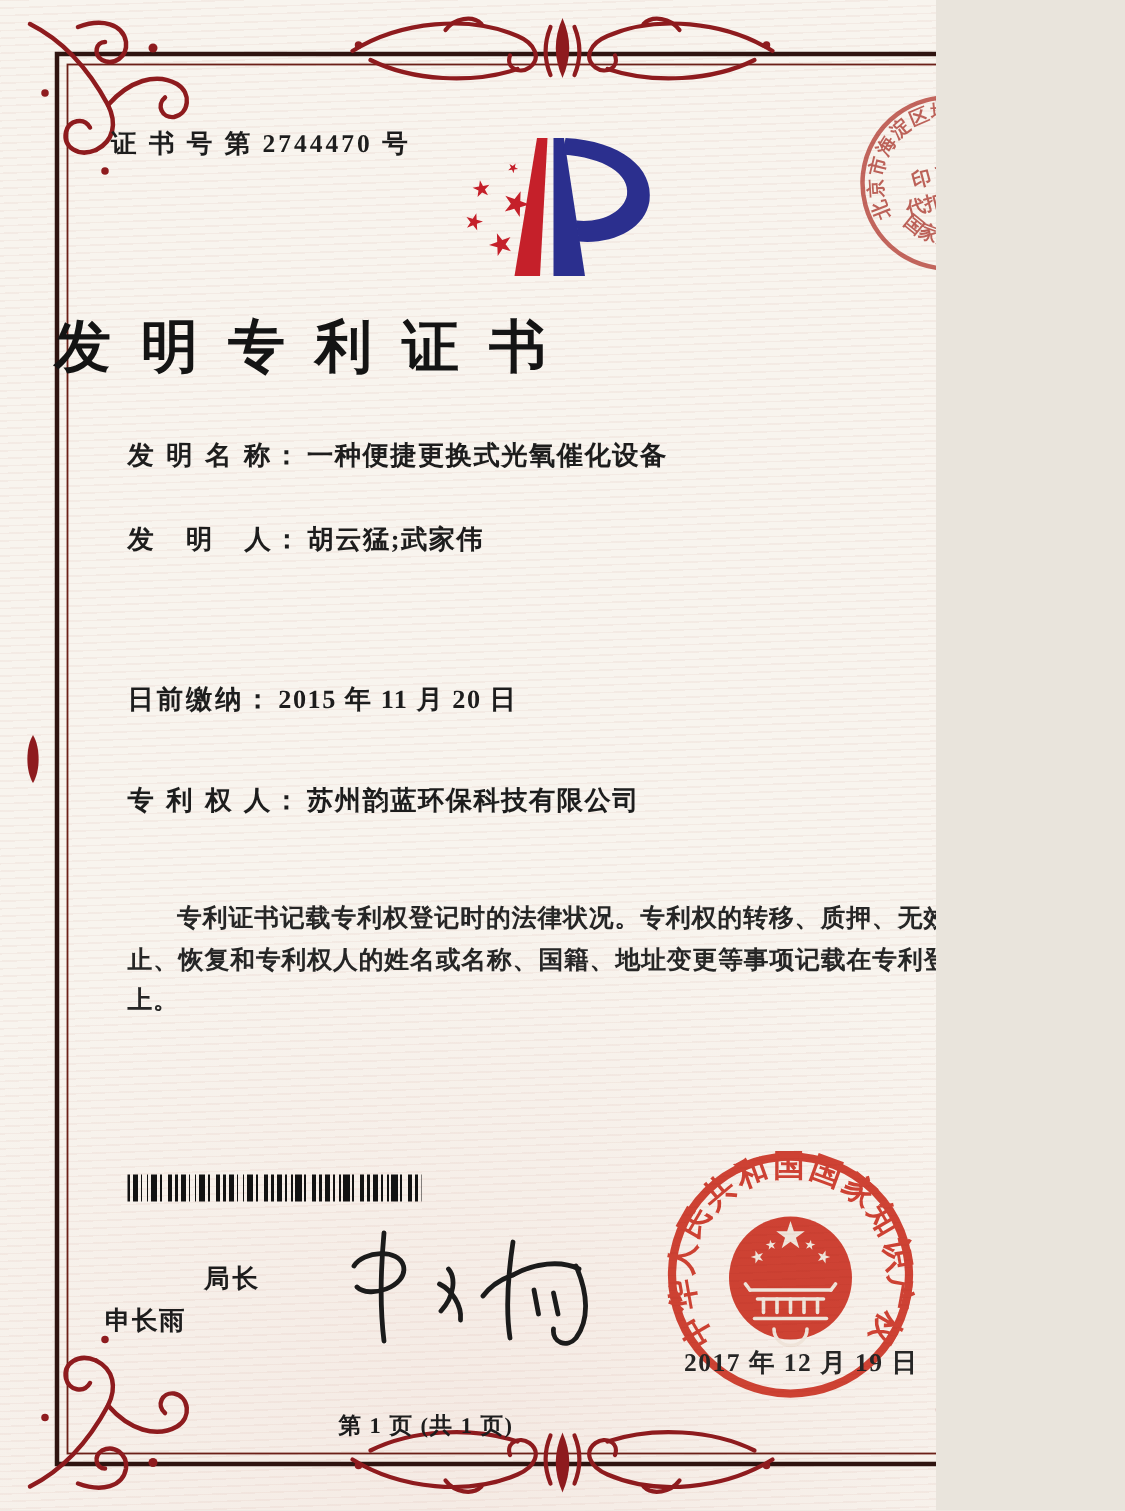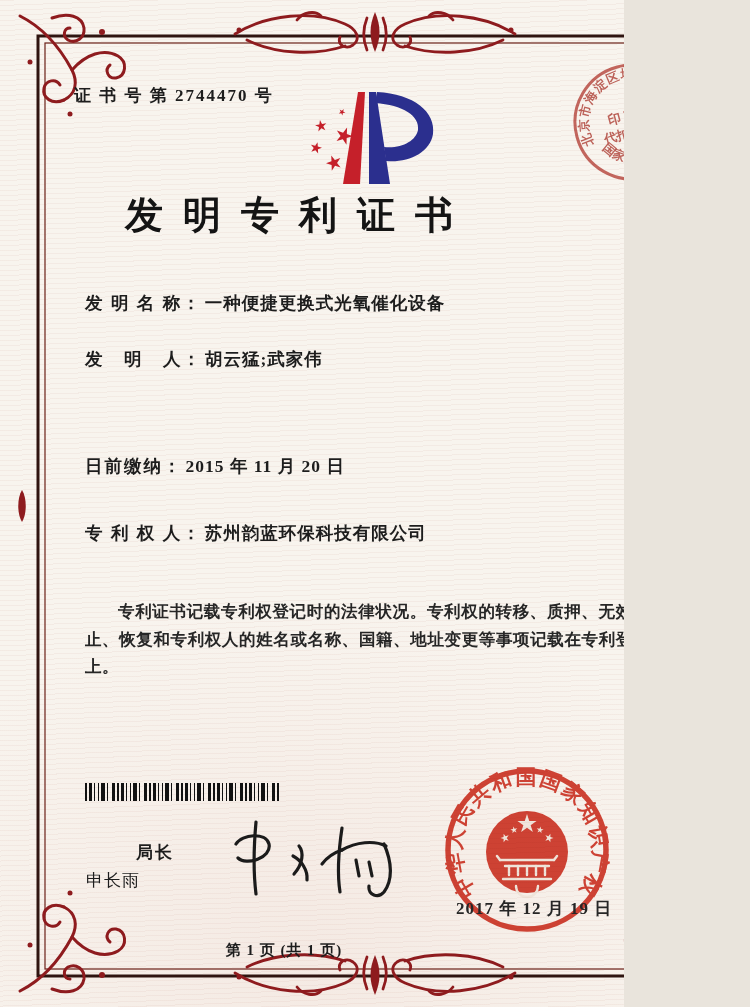--- a/index.html
+++ b/index.html
@@ -13,22 +13,22 @@
     content:"";position:absolute;inset:0;z-index:0;pointer-events:none;
     background:
       radial-gradient(120% 60% at 50% 95%, rgba(225,180,170,.16), rgba(225,180,170,0) 60%),
       repeating-linear-gradient(178deg, rgba(202,148,138,.10) 0 1px, rgba(0,0,0,0) 1px 5px);
   }
   svg.border-layer{position:absolute;left:0;top:0;z-index:1;pointer-events:none;}
   svg.overlay-layer{position:absolute;left:0;top:0;z-index:3;pointer-events:none;mix-blend-mode:multiply;}
   .certno{position:absolute;left:74px;top:84px;z-index:2;font-size:17px;font-weight:600;letter-spacing:2px;}
   svg.logo{position:absolute;left:296px;top:84px;z-index:2;}
   .title{
-    position:absolute;left:0;right:46px;top:190px;z-index:2;margin:0;
-    text-align:center;font-size:38px;font-weight:700;letter-spacing:20px;text-indent:20px;color:#141414;
+    position:absolute;left:0;right:46px;top:190px;z-index:2;margin:16px;
+    text-align:left;font-size:38px;font-weight:700;letter-spacing:20px;text-indent:20px;color:#141414;
   }
   .frow{position:absolute;left:85px;z-index:2;font-size:17.5px;font-weight:700;white-space:nowrap;}
   .frow .flabel{letter-spacing:2px;}
   .frow .fvalue{margin-left:3px;letter-spacing:1px;}
   .f0{top:291px}.f1{top:347px}.f2{top:402px}.f3{top:454px}.f4{top:521px}.f5{top:564px}
   .bodytext{position:absolute;left:85px;width:582px;top:598px;z-index:2;}
   .bodytext p{
     margin:0;text-indent:2em;font-size:16.5px;line-height:27.5px;
     text-align:justify;letter-spacing:.5px;color:#262626;font-weight:600;
   }
@@ -38,21 +38,21 @@
       #121212 0 2px,rgba(0,0,0,0) 2px 4px,
       #121212 4px 7px,rgba(0,0,0,0) 7px 9px,
       #121212 9px 10px,rgba(0,0,0,0) 10px 13px,
       #121212 13px 14px,rgba(0,0,0,0) 14px 16px,
       #121212 16px 20px,rgba(0,0,0,0) 20px 22px,
       #121212 22px 23px,rgba(0,0,0,0) 23px 27px,
       #121212 27px 30px,rgba(0,0,0,0) 30px 32px);
   }
   .signer-title{position:absolute;left:88px;top:841px;z-index:2;font-size:17px;font-weight:700;
     font-family:"Liberation Sans","DejaVu Sans",sans-serif;letter-spacing:2px;margin-left:48px;}
-  .signer-name{position:absolute;left:86px;top:869px;z-index:2;font-size:17px;font-weight:400;
+  .signer-name{position:absolute;left:70px;top:869px;z-index:2;font-size:17px;font-weight:700;
     font-family:"Liberation Sans","DejaVu Sans",sans-serif;letter-spacing:1px;}
   svg.signature{position:absolute;left:196px;top:818px;z-index:2;}
   .seal-date{position:absolute;left:456px;top:897px;z-index:4;font-size:17px;font-weight:700;letter-spacing:1px;color:#262626;}
   .footer{position:absolute;left:0;width:100%;top:941px;z-index:2;text-align:center;
     transform:translateX(-28px);font-size:15px;font-weight:600;letter-spacing:1px;}
 </style>
 </head>
 <body>
 
 <div class="sheet">

